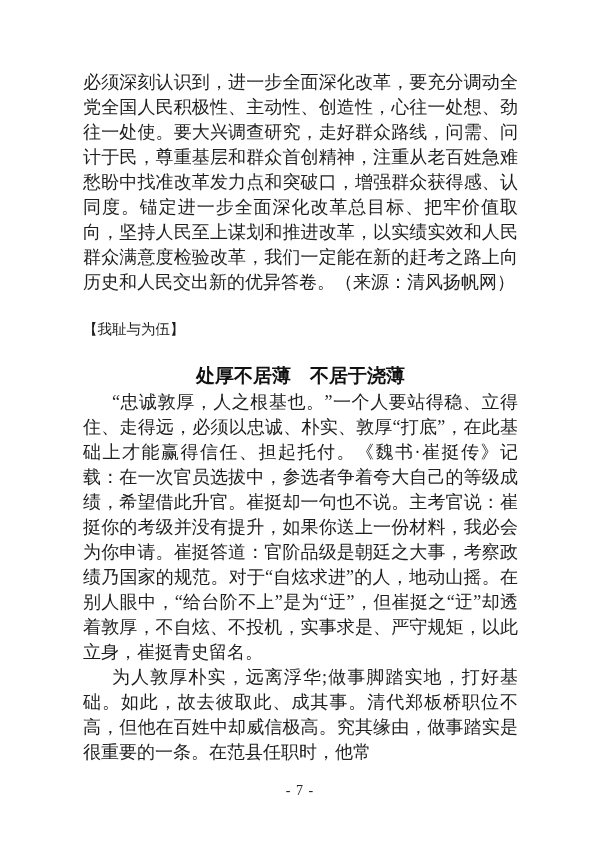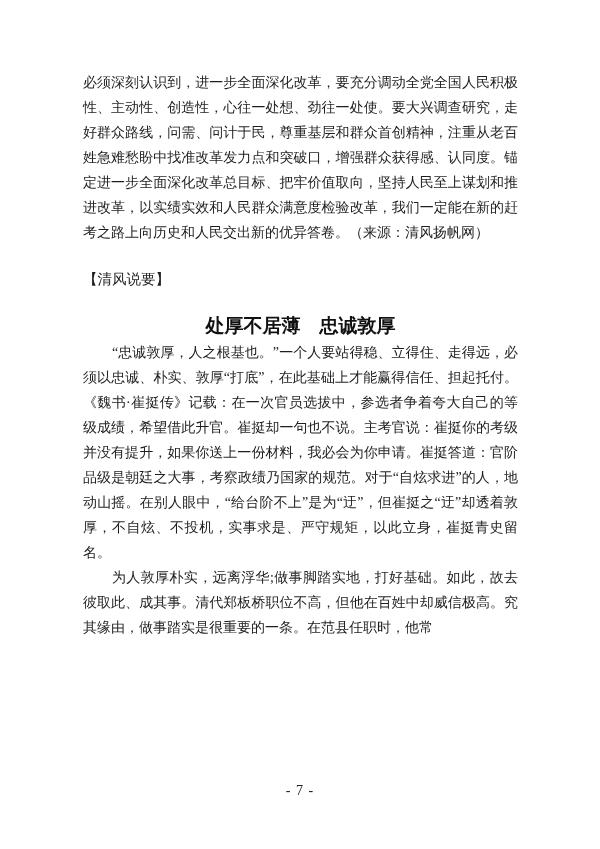--- a/index.html
+++ b/index.html
@@ -21,21 +21,21 @@
     background: #ffffff;
   }
   .content {
     position: absolute;
     left: 83px;
     top: 70px;
     width: 435px;
   }
   .para {
     margin: 0;
-    font-size: 14px;
+    font-size: 18px;
     line-height: 25px;
     text-align: justify;
     text-justify: inter-ideograph;
     word-break: break-all;
     letter-spacing: 0;
   }
   .indent {
     text-indent: 29px;
   }
   .section-header {
@@ -65,19 +65,19 @@
     letter-spacing: 1px;
     color: #222222;
   }
 </style>
 </head>
 <body>
 
 <div class="page">
   <div class="content">
     <p class="para">必须深刻认识到，进一步全面深化改革，要充分调动全党全国人民积极性、主动性、创造性，心往一处想、劲往一处使。要大兴调查研究，走好群众路线，问需、问计于民，尊重基层和群众首创精神，注重从老百姓急难愁盼中找准改革发力点和突破口，增强群众获得感、认同度。锚定进一步全面深化改革总目标、把牢价值取向，坚持人民至上谋划和推进改革，以实绩实效和人民群众满意度检验改革，我们一定能在新的赶考之路上向历史和人民交出新的优异答卷。（来源：清风扬帆网）</p>
-    <p class="para section-header">【清风说要】</p>
-    <p class="article-title">处厚不居薄　忠诚敦厚</p>
+    <p class="para section-header">【我耻与为伍】</p>
+    <p class="article-title">处厚不居薄　不居于浇薄</p>
     <p class="para indent">“忠诚敦厚，人之根基也。”一个人要站得稳、立得住、走得远，必须以忠诚、朴实、敦厚“打底”，在此基础上才能赢得信任、担起托付。《魏书·崔挺传》记载：在一次官员选拔中，参选者争着夸大自己的等级成绩，希望借此升官。崔挺却一句也不说。主考官说：崔挺你的考级并没有提升，如果你送上一份材料，我必会为你申请。崔挺答道：官阶品级是朝廷之大事，考察政绩乃国家的规范。对于“自炫求进”的人，地动山摇。在别人眼中，“给台阶不上”是为“迂”，但崔挺之“迂”却透着敦厚，不自炫、不投机，实事求是、严守规矩，以此立身，崔挺青史留名。</p>
     <p class="para indent">为人敦厚朴实，远离浮华;做事脚踏实地，打好基础。如此，故去彼取此、成其事。清代郑板桥职位不高，但他在百姓中却威信极高。究其缘由，做事踏实是很重要的一条。在范县任职时，他常</p>
   </div>
   <div class="page-number">- 7 -</div>
 </div>
 
 </body></html>

